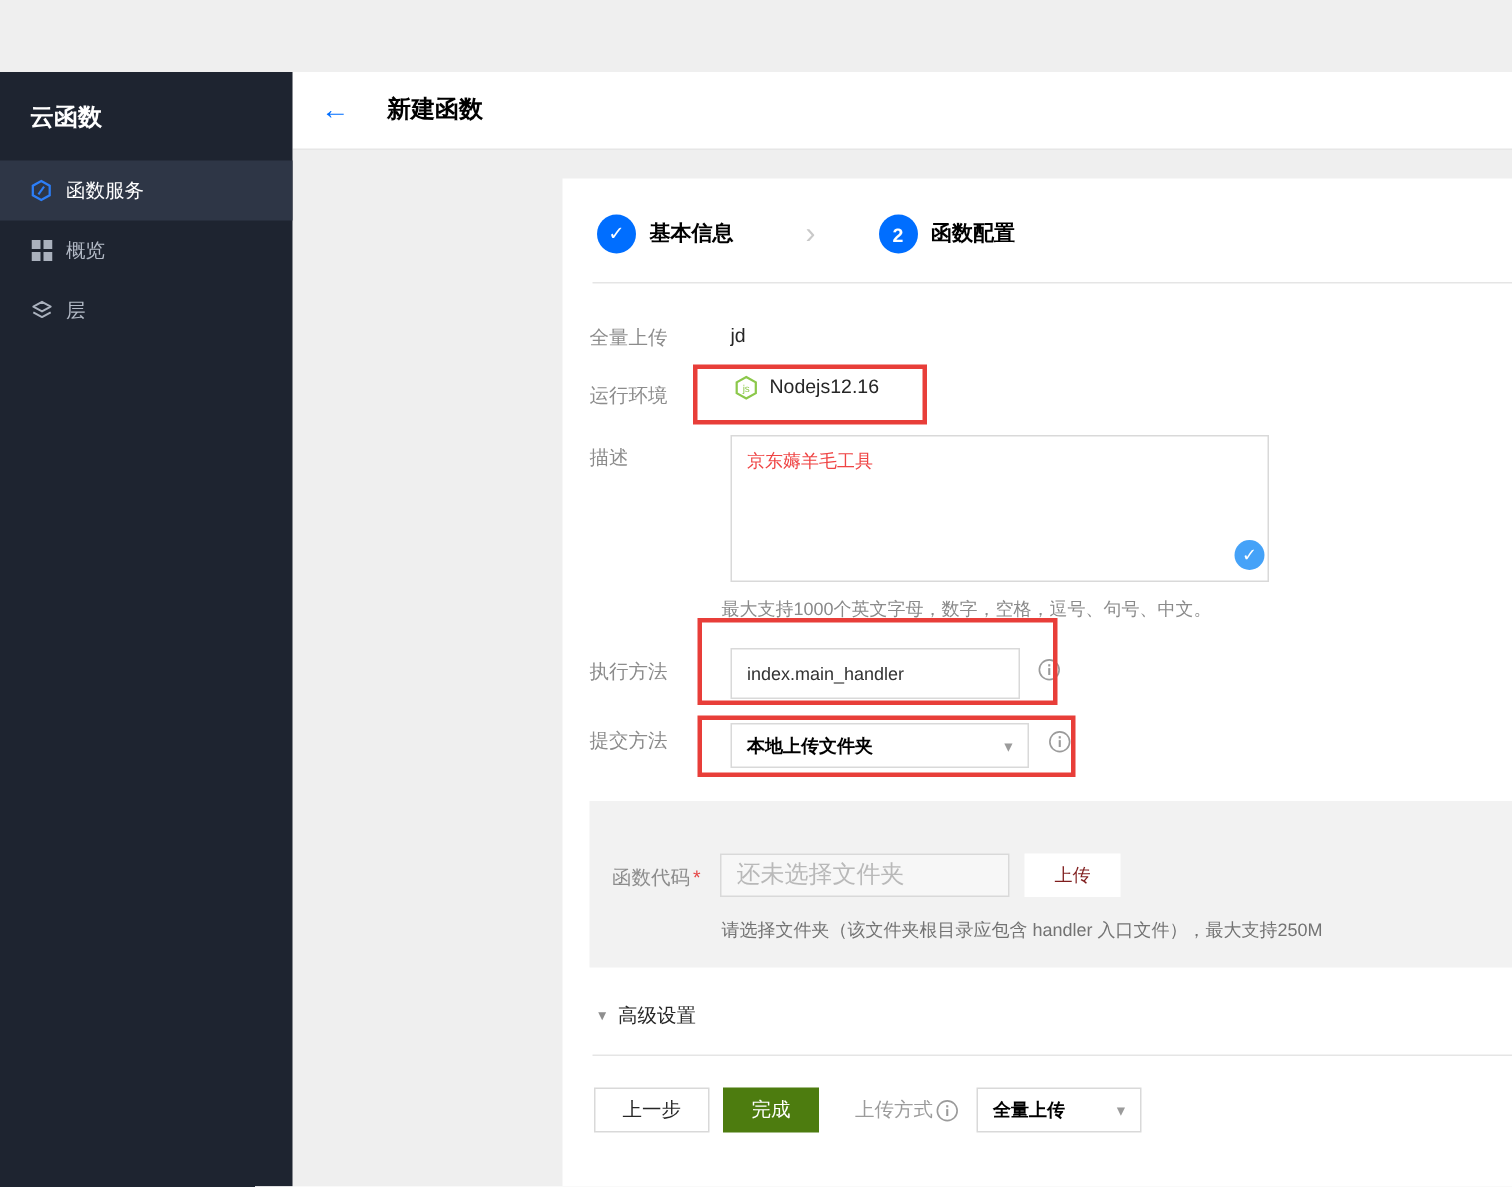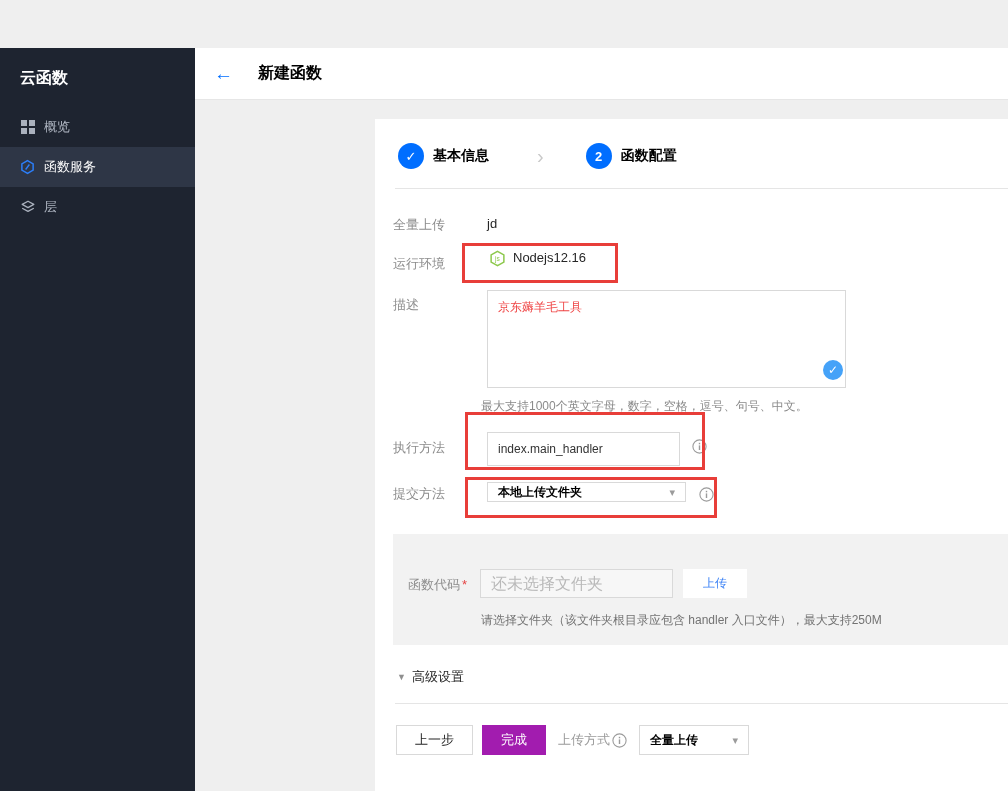--- a/index.html
+++ b/index.html
@@ -55,63 +55,63 @@
   .select-caret { margin-left:auto; color:#9b9b9b; font-size:11px; }
 
   .info-icon { position:absolute; width:15px; height:15px; cursor:pointer; }
 
   .red-box { position:absolute; border:3px solid #e83e39; pointer-events:none; z-index:10; }
 
   .code-band { position:absolute; left:18px; top:415px; width:615px; height:111px; background:#f2f2f2; }
   .code-label { position:absolute; left:15px; top:42px; font-size:13px; color:#8c8c8c; }
   .code-input { position:absolute; left:87px; top:35px; width:193px; height:29px; border:1px solid #d9d9d9; background:#f7f7f7; font-family:inherit; font-size:16px; color:#333; padding:0 10px; outline:none; }
   .code-input::placeholder { color:#b9b9b9; }
-  .upload-btn { position:absolute; left:290px; top:35px; width:64px; height:29px; background:#fff; border:none; font-family:inherit; font-size:12px; color:#3b82f6; cursor:pointer; }
+  .upload-btn { position:absolute; left:290px; top:35px; width:64px; height:29px; background:#fff; border:none; font-family:inherit; font-size:12px; color:#7f1d1d; cursor:pointer; }
   .code-help { position:absolute; left:88px; top:78px; font-size:12px; color:#737373; white-space:nowrap; }
 
   .advanced { position:absolute; left:22px; top:549px; display:flex; align-items:center; cursor:pointer; }
   .adv-triangle { font-size:9px; color:#8f8f8f; margin-right:6px; }
   .adv-label { font-size:13px; color:#262626; }
   .footer-divider { position:absolute; left:20px; right:0; top:584px; height:1px; background:#e5e5e5; }
 
   .footer { position:absolute; left:21px; top:606px; display:flex; align-items:center; }
   .btn-prev { width:77px; height:30px; background:#fff; border:1px solid #d9d9d9; font-family:inherit; font-size:13px; color:#262626; cursor:pointer; }
-  .btn-finish { width:64px; height:30px; background:#a21caf; border:none; font-family:inherit; font-size:13px; color:#fff; cursor:pointer; margin-left:9px; }
-  .upload-mode { display:flex; align-items:center; margin-left:12px; font-size:13px; color:#9b9b9b; }
+  .btn-finish { width:64px; height:30px; background:#4d7c0f; border:none; font-family:inherit; font-size:13px; color:#fff; cursor:pointer; margin-left:9px; }
+  .upload-mode { display:flex; align-items:center; margin-left:24px; font-size:13px; color:#9b9b9b; }
   .upload-mode .info-inline { position:relative; width:15px; height:15px; margin-left:2px; }
   .mode-select { position:relative; width:110px; height:30px; border:1px solid #d9d9d9; background:#fff; display:flex; align-items:center; padding:0 10px; font-size:12px; font-weight:bold; color:#000; margin-left:12px; cursor:pointer; }
 </style>
 </head>
 <body>
 
 <div class="page">
 
 
   <div class="sidebar">
     <div class="sidebar-title">云函数</div>
+    <div class="side-item active">
+      <span class="s-icon">
+        <svg width="16" height="16" viewBox="0 0 16 16">
+          <polygon points="8,1.2 14,4.6 14,11.4 8,14.8 2,11.4 2,4.6" fill="none" stroke="#2c7ef8" stroke-width="1.6"></polygon>
+          <path d="M10 5.3 L6 10.7" stroke="#2c7ef8" stroke-width="1.5"></path>
+        </svg>
+      </span>
+      <span>函数服务</span>
+    </div>
     <div class="side-item">
       <span class="s-icon">
         <svg width="14" height="14" viewBox="0 0 14 14" fill="#aab1bd">
           <rect x="0" y="0" width="6" height="6"></rect>
             <rect x="8" y="0" width="6" height="6"></rect>
           <rect x="0" y="8" width="6" height="6"></rect>
             <rect x="8" y="8" width="6" height="6"></rect>
         </svg>
       </span>
       <span>概览</span>
     </div>
-    <div class="side-item active">
-      <span class="s-icon">
-        <svg width="16" height="16" viewBox="0 0 16 16">
-          <polygon points="8,1.2 14,4.6 14,11.4 8,14.8 2,11.4 2,4.6" fill="none" stroke="#2c7ef8" stroke-width="1.6"></polygon>
-          <path d="M10 5.3 L6 10.7" stroke="#2c7ef8" stroke-width="1.5"></path>
-        </svg>
-      </span>
-      <span>函数服务</span>
-    </div>
     <div class="side-item">
       <span class="s-icon">
         <svg width="14" height="14" viewBox="0 0 14 14" fill="none" stroke="#aab1bd" stroke-width="1.3" stroke-linejoin="round">
           <path d="M7 1.2 L12.8 4.4 L7 7.6 L1.2 4.4 Z"></path>
           <path d="M1.2 8.2 L7 11.4 L12.8 8.2"></path>
         </svg>
       </span>
       <span>层</span>
     </div>
   </div>
@@ -157,21 +157,21 @@
       <span class="info-icon" style="left:317px; top:320px;">
         <svg width="15" height="15" viewBox="0 0 15 15">
           <circle cx="7.5" cy="7.5" r="6.6" fill="none" stroke="#9b9b9b" stroke-width="1.1"></circle>
           <rect x="6.8" y="6.4" width="1.4" height="4.6" fill="#9b9b9b"></rect>
           <rect x="6.8" y="3.8" width="1.4" height="1.5" fill="#9b9b9b"></rect>
         </svg>
       </span>
       <div class="red-box" style="left:90px; top:293px; width:240px; height:58px;"></div>
 
       <div class="f-label" style="top:366px;">提交方法</div>
-      <div class="select-box" style="left:112px; top:363px; width:199px; height:20px;">
+      <div class="select-box" style="left:112px; top:363px; width:199px; height:30px;">
         <span>本地上传文件夹</span>
         <span class="select-caret">▾</span>
       </div>
       <span class="info-icon" style="left:324px; top:368px;">
         <svg width="15" height="15" viewBox="0 0 15 15">
           <circle cx="7.5" cy="7.5" r="6.6" fill="none" stroke="#9b9b9b" stroke-width="1.1"></circle>
           <rect x="6.8" y="6.4" width="1.4" height="4.6" fill="#9b9b9b"></rect>
           <rect x="6.8" y="3.8" width="1.4" height="1.5" fill="#9b9b9b"></rect>
         </svg>
       </span>

